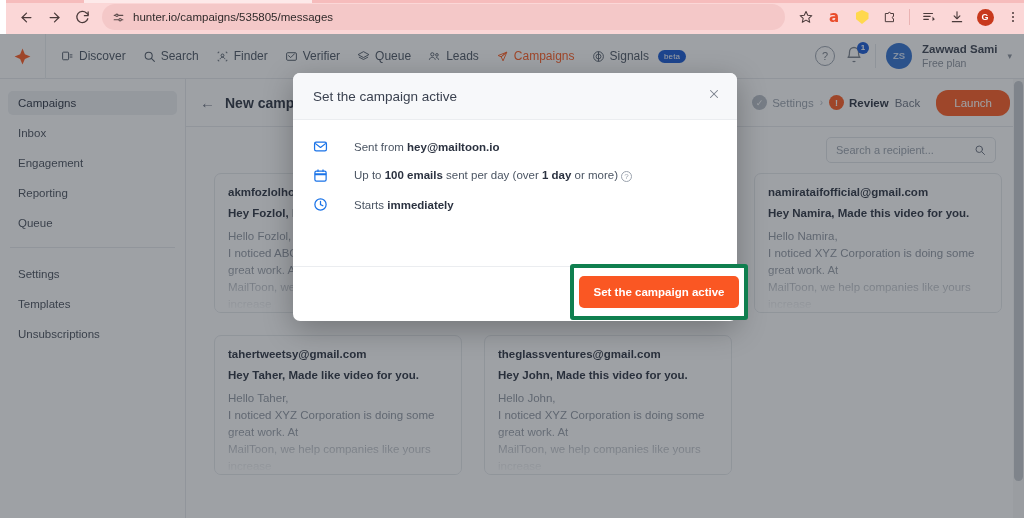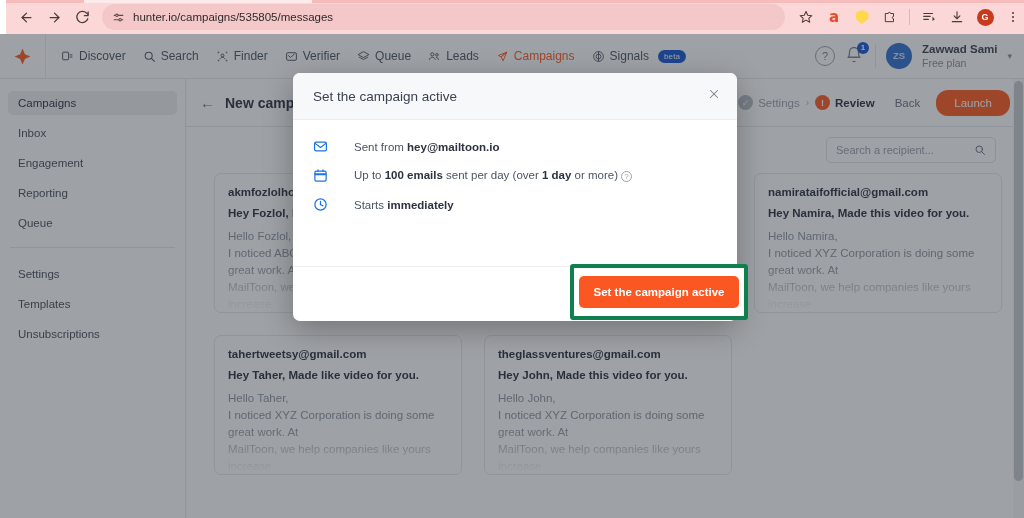--- a/index.html
+++ b/index.html
@@ -133,21 +133,21 @@
   #page-title { font-size: 14px; font-weight: bold; color: #2b3240; white-space: nowrap; }
   #steps { display: flex; align-items: center; gap: 6px; margin-left: auto; }
   .step { display: flex; align-items: center; gap: 5px; font-size: 11.5px; color: #9aa2ad; }
   .step.current { color: #2b3240; font-weight: bold; }
   .step-dot {
     width: 15px; height: 15px; border-radius: 50%; background: #b8bec7;
     color: #fff; font-size: 9px; display: flex; align-items: center; justify-content: center;
   }
   .step.current .step-dot { background: #ff5a1f; }
   .step-sep { color: #b8bec7; font-size: 10px; }
-  #btn-back { font-size: 11.5px; color: #6b7280; margin-left: 14px; }
+  #btn-back { font-size: 11.5px; color: #6b7280; }
   #btn-launch {
     margin-left: 10px; background: #ff5a1f; color: #fff; font-size: 11.5px;
     border-radius: 12px; padding: 7px 18px; border: none;
   }
   #search-row { height: 46px; display: flex; align-items: center; justify-content: flex-end; padding: 0 28px; }
   #search-box {
     width: 170px; height: 26px; border: 1px solid #e1e4e8; border-radius: 5px;
     display: flex; align-items: center; padding: 0 9px; background: #fff;
   }
   #search-input {

